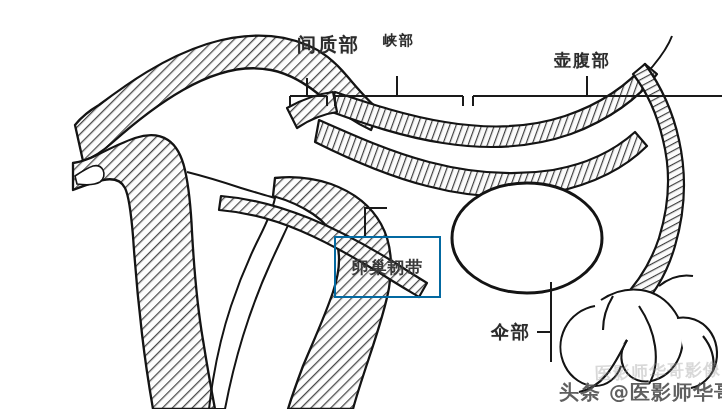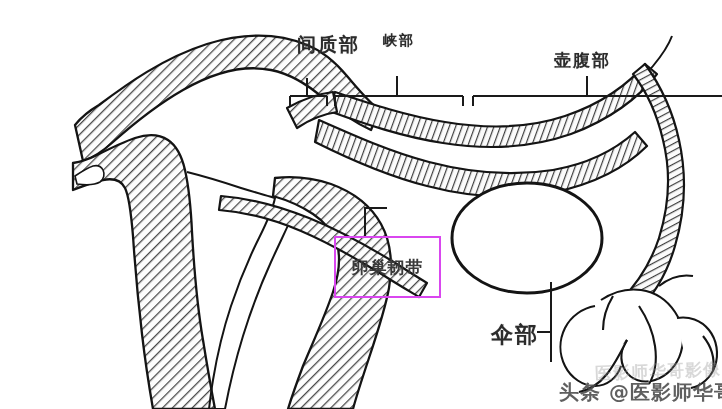--- a/index.html
+++ b/index.html
@@ -48,29 +48,29 @@
     font-size: 14px;
   }
   #label-ampulla {
     left: 519px;
     top: 49px;
     font-size: 17px;
   }
   #label-fimbria {
     left: 456px;
     top: 320px;
-    font-size: 22px;
+    font-size: 18px;
   }
   #ovarian-ligament-box {
     position: absolute;
     left: 299px;
     top: 236px;
     width: 107px;
     height: 62px;
-    border: 2px solid #d946ef;
+    border: 2px solid #0369a1;
     background: transparent;
     box-sizing: border-box;
     text-align: center;
   }
   #ovarian-ligament-label {
     position: absolute;
     left: 0;
     top: 0;
     width: 100%;
     height: 100%;

